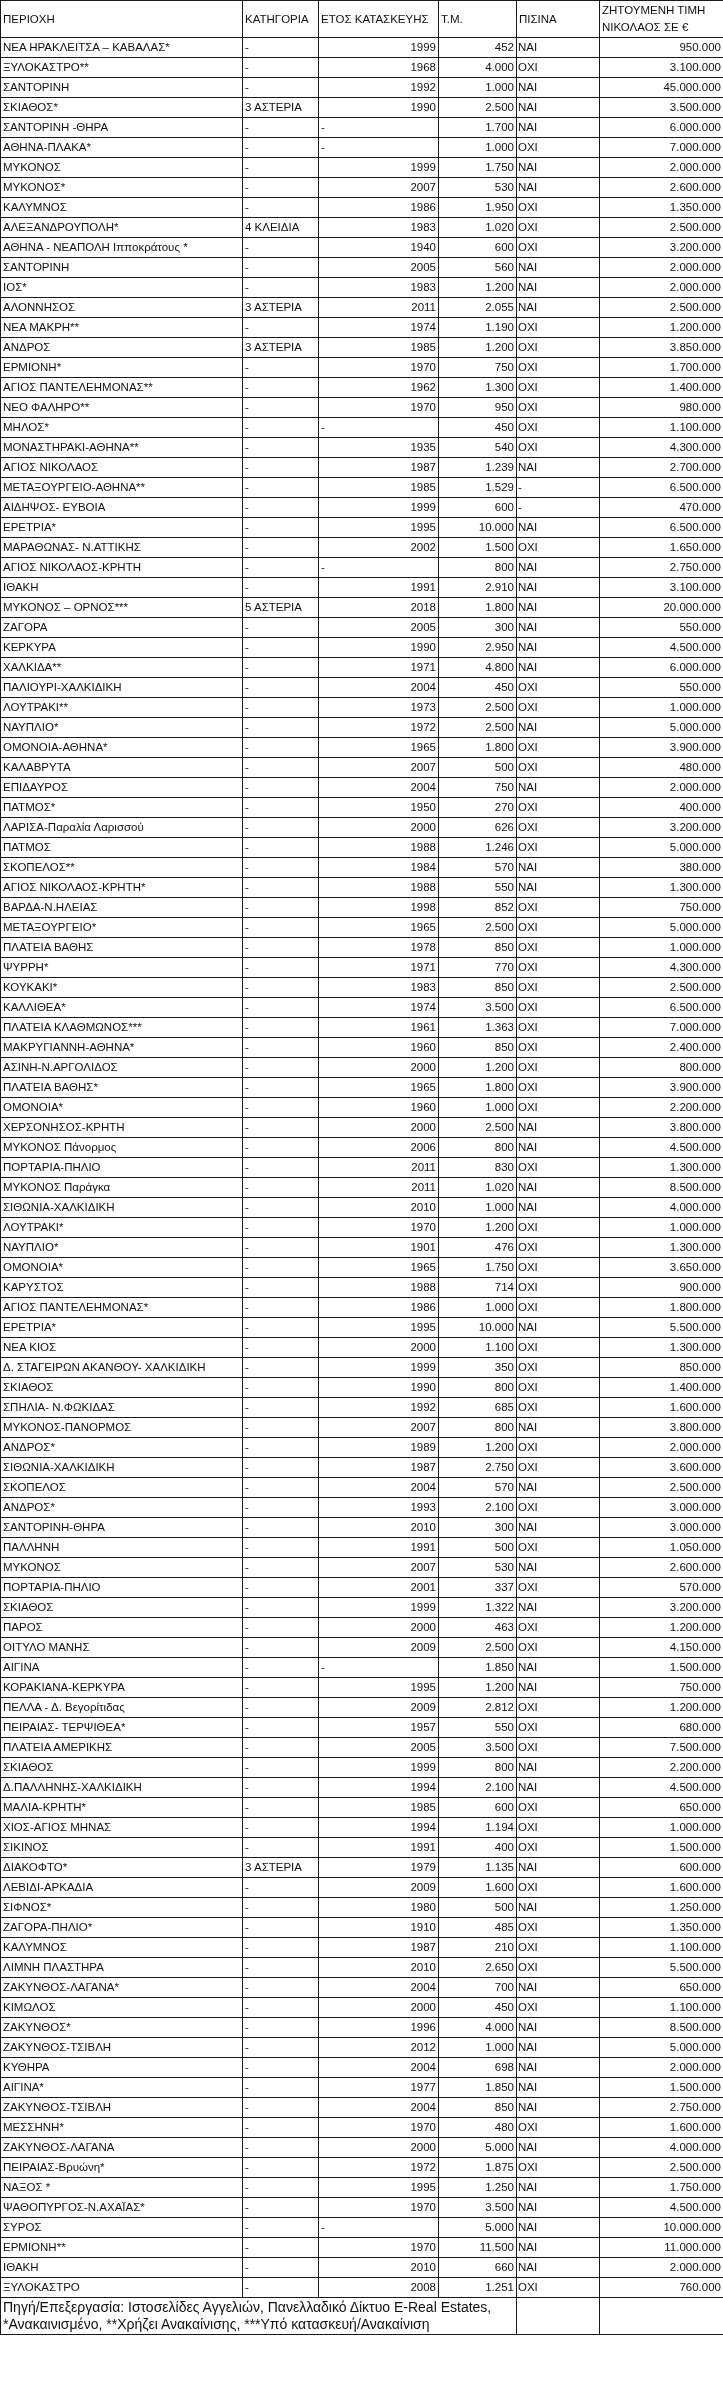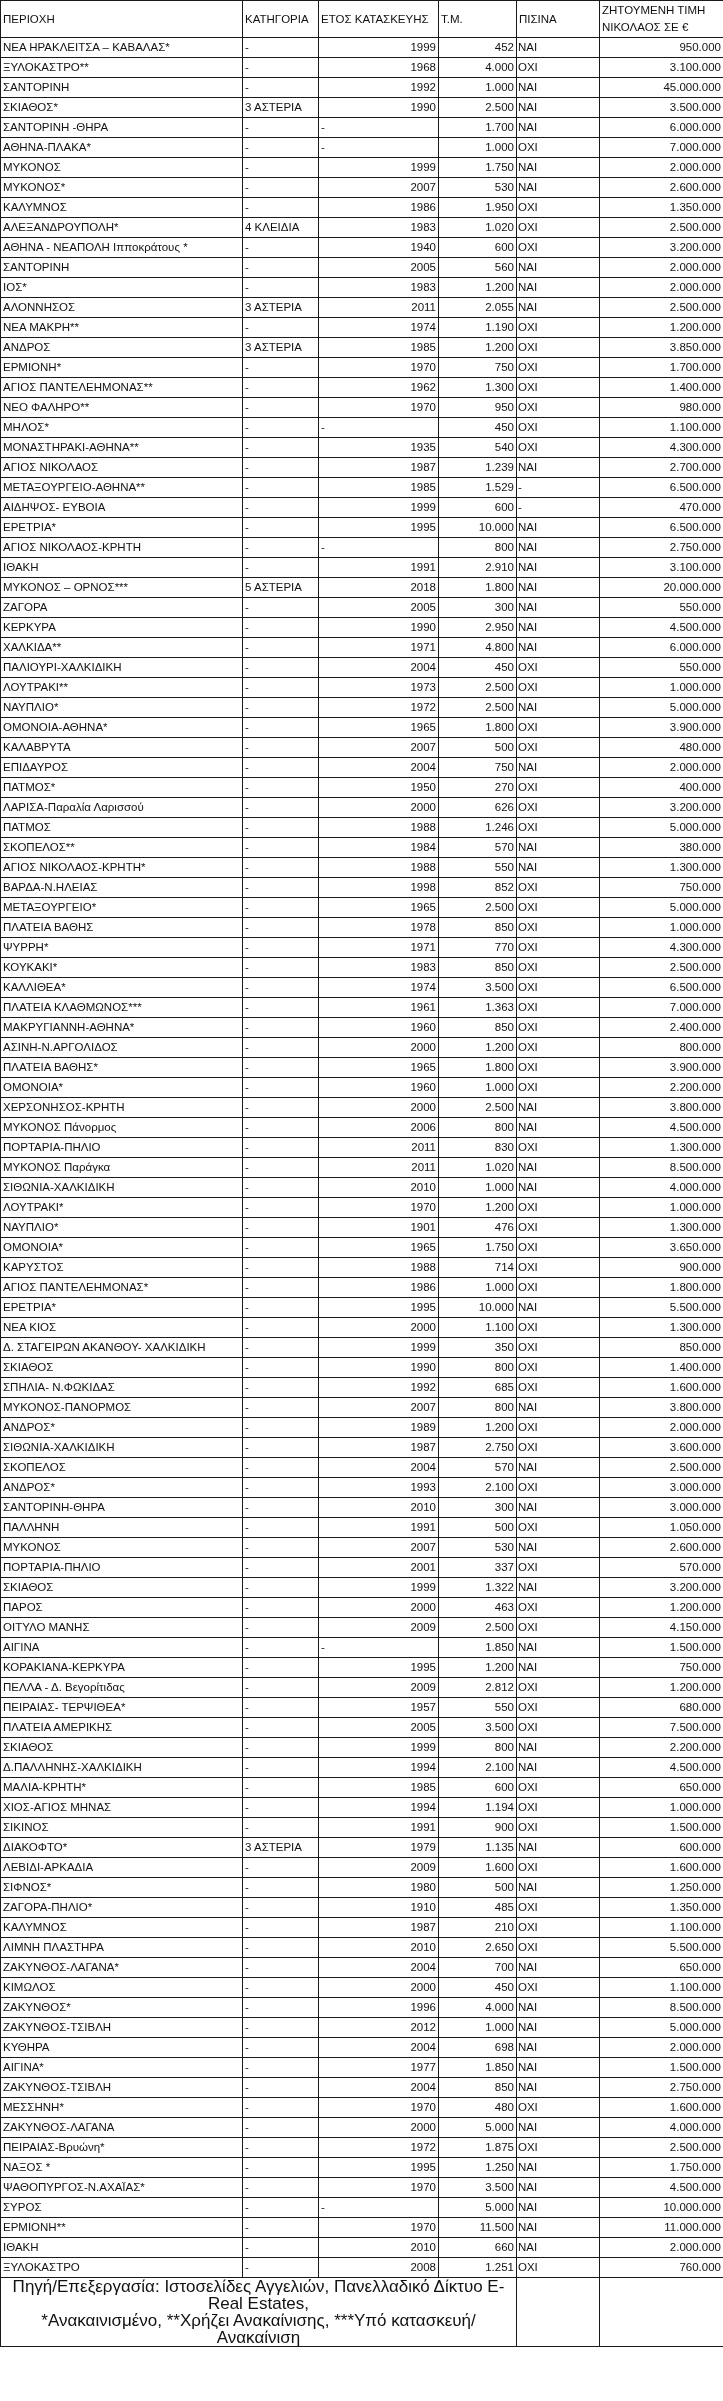--- a/index.html
+++ b/index.html
@@ -9,21 +9,21 @@
   col.c1 { width: 76px; }
   col.c2 { width: 120px; }
   col.c3 { width: 78px; }
   col.c4 { width: 83px; }
   col.c5 { width: 124px; }
   td, th { border: 1px solid #1a1a1a; padding: 0 2px; height: 19px; font-size: 11.5px; line-height: 19px; white-space: nowrap; overflow: hidden; font-weight: normal; }
   th { height: 36px; line-height: 17px; text-align: left; vertical-align: middle; white-space: normal; }
   td.num { text-align: right; }
   td.pool { border-left: none; padding-left: 1px; }
   td.area { border-right: 1px solid #1a1a1a; }
-  tr.footer td { height: 36px; line-height: 17px; text-align: center; white-space: normal; font-size: 17px; }
+  tr.footer td { height: 36px; line-height: 17px; text-align: left; white-space: normal; font-size: 14px; }
 </style>
 </head>
 <body>
 
 <table>
   <colgroup>
     <col class="c0">
       <col class="c1">
       <col class="c2">
       <col class="c3">
@@ -235,20 +235,28 @@
       </tr>
       <tr>
         <td class="area">ΕΡΕΤΡΙΑ*</td>
         <td>-</td>
         <td class="num">1995</td>
         <td class="num">10.000</td>
         <td class="pool">ΝΑΙ</td>
         <td class="num">6.500.000</td>
       </tr>
       <tr>
+        <td class="area">ΜΑΡΑΘΩΝΑΣ- Ν.ΑΤΤΙΚΗΣ</td>
+        <td>-</td>
+        <td class="num">2002</td>
+        <td class="num">1.500</td>
+        <td class="pool">ΟΧΙ</td>
+        <td class="num">1.650.000</td>
+      </tr>
+      <tr>
         <td class="area">ΑΓΙΟΣ ΝΙΚΟΛΑΟΣ-ΚΡΗΤΗ</td>
         <td>-</td>
         <td class="">-</td>
         <td class="num">800</td>
         <td class="pool">ΝΑΙ</td>
         <td class="num">2.750.000</td>
       </tr>
       <tr>
         <td class="area">ΙΘΑΚΗ</td>
         <td>-</td>
@@ -750,21 +758,21 @@
         <td>-</td>
         <td class="num">1994</td>
         <td class="num">1.194</td>
         <td class="pool">ΟΧΙ</td>
         <td class="num">1.000.000</td>
       </tr>
       <tr>
         <td class="area">ΣΙΚΙΝΟΣ</td>
         <td>-</td>
         <td class="num">1991</td>
-        <td class="num">900</td>
+        <td class="num">400</td>
         <td class="pool">ΟΧΙ</td>
         <td class="num">1.500.000</td>
       </tr>
       <tr>
         <td class="area">ΔΙΑΚΟΦΤΟ*</td>
         <td>3 ΑΣΤΕΡΙΑ</td>
         <td class="num">1979</td>
         <td class="num">1.135</td>
         <td class="pool">ΝΑΙ</td>
         <td class="num">600.000</td>

